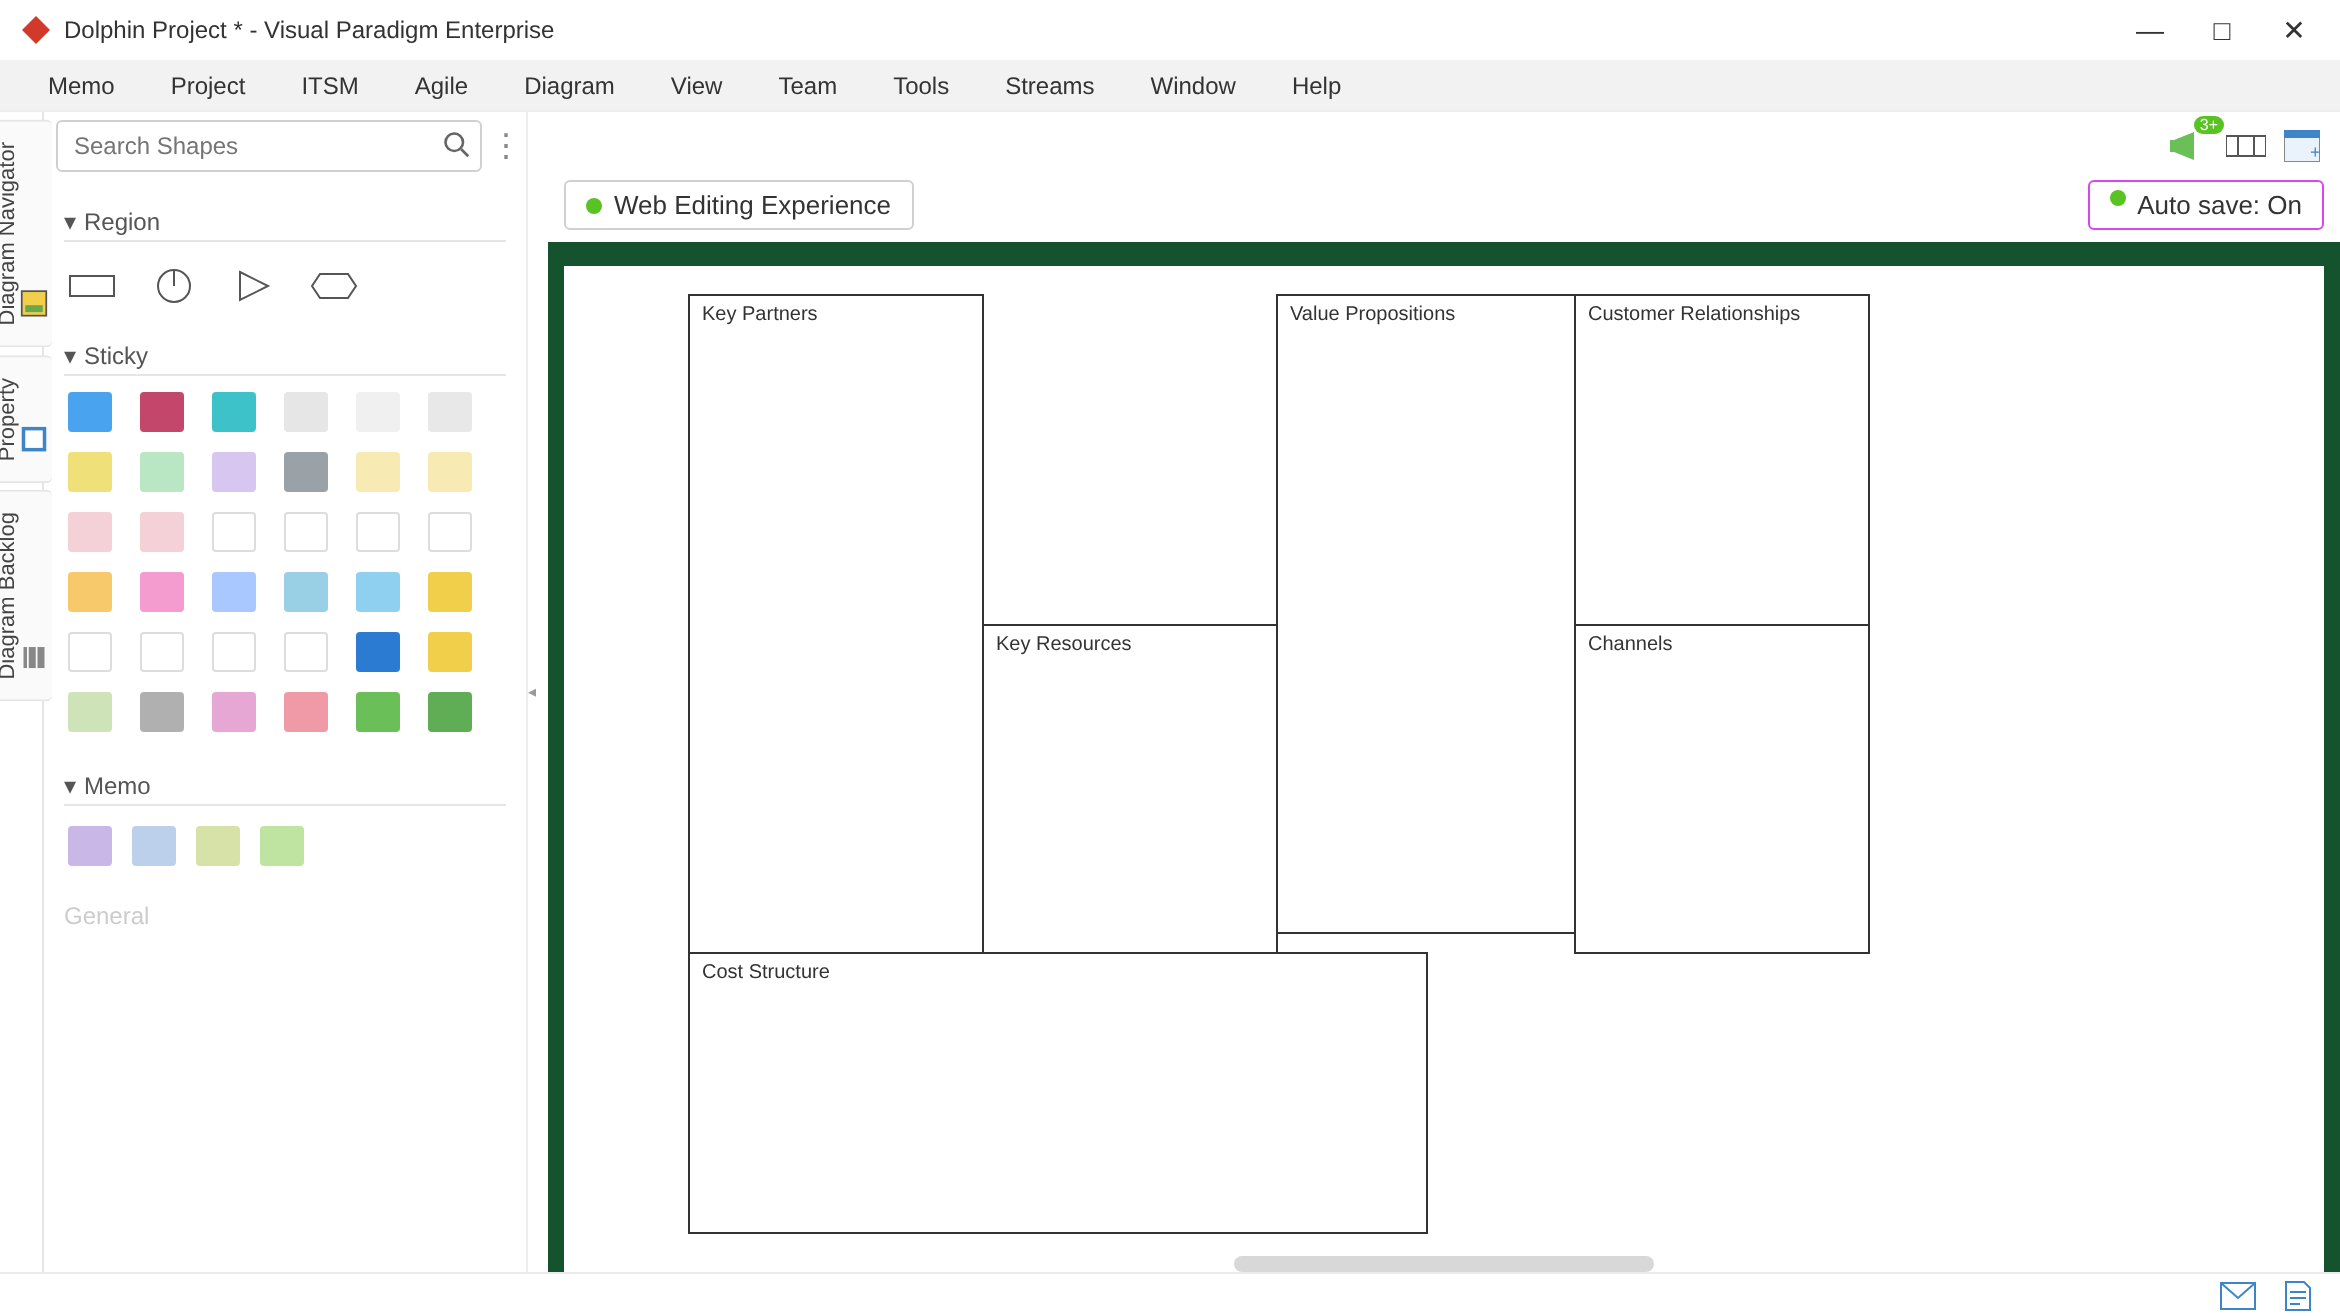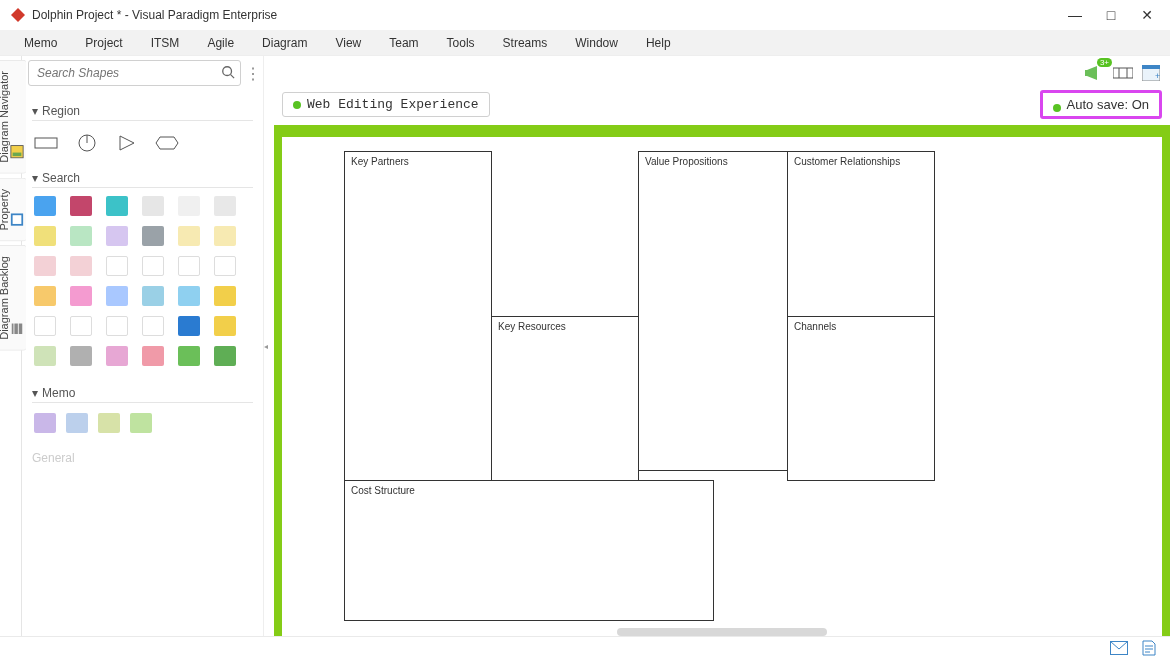--- a/index.html
+++ b/index.html
@@ -21,21 +21,21 @@
   .vtab { writing-mode: vertical-rl; transform: rotate(180deg); font-size: 11px; color: #444; padding: 10px 2px; border: 1px solid #e5e5e5; border-left: none; margin-bottom: 4px; background: #fafafa; cursor: pointer; border-radius: 3px 0 0 3px; }
   .vtab .vt-icon { display: block; margin-top: 4px; width: 14px; height: 14px; }
 
   .sidebar { width: 242px; background: #fff; display: flex; flex-direction: column; border-right: 1px solid #eee; }
   .crumb-row { height: 32px; display: flex; align-items: center; padding-left: 4px; }
   .crumb { position: relative; background: #f2f2f2; padding: 5px 14px 5px 10px; font-size: 13px; color: #444; }
   .crumb::after { content: ""; position: absolute; right: -10px; top: 0; border-top: 13px solid transparent; border-bottom: 13px solid transparent; border-left: 10px solid #f2f2f2; }
 
   .search-row { display: flex; align-items: center; padding: 4px 6px; gap: 4px; }
   .search-box { flex: 1; position: relative; }
-  .search-box input { width: 100%; height: 26px; border: 1px solid #d0d0d0; border-radius: 3px; padding: 0 26px 0 8px; font-size: 12px; font-style: italic; }
+  .search-box input { width: 100%; height: 26px; border: 1px solid #d0d0d0; border-radius: 3px; padding: 0 26px 0 8px; font-size: 12px; }
   .search-box .sicon { position: absolute; right: 6px; top: 5px; color: #666; font-size: 14px; }
   .kebab { width: 12px; color: #888; font-size: 16px; text-align: center; cursor: pointer; }
 
   .palette { flex: 1; overflow-y: auto; padding: 6px 10px 10px 10px; }
   .cat-header { display: flex; align-items: center; font-size: 12px; color: #555; padding: 8px 0 2px 0; border-bottom: 1px solid #e5e5e5; margin-bottom: 6px; cursor: pointer; }
   .cat-header .tri { display: inline-block; width: 10px; }
 
   .region-row { display: flex; gap: 14px; padding: 6px 2px 10px 2px; }
   .shape-slot { width: 26px; height: 20px; display: flex; align-items: center; justify-content: center; }
 
@@ -45,26 +45,26 @@
 
   .splitter { width: 10px; position: relative; }
   .splitter .handle { position: absolute; left: 0; top: 50%; transform: translateY(-50%); font-size: 8px; color: #999; }
 
   .main { flex: 1; display: flex; flex-direction: column; background: #fff; }
   .main-top { height: 34px; display: flex; align-items: center; padding-right: 8px; }
   .main-top .spacer { flex: 1; }
   .tool-icon { width: 22px; height: 22px; margin-left: 6px; display: flex; align-items: center; justify-content: center; cursor: pointer; }
 
   .tab-row { display: flex; align-items: center; padding: 0 8px 6px 8px; }
-  .tab-chip { display: flex; align-items: center; border: 1px solid #d0d0d0; border-radius: 3px; padding: 4px 10px; font-size: 13px; color: #333; background: #fff; font-family: Liberation Mono, monospace; }
+  .tab-chip { display: flex; align-items: center; border: 1px solid #d0d0d0; border-radius: 3px; padding: 4px 10px; font-size: 13px; color: #333; background: #fff; }
   .dot { width: 8px; height: 8px; border-radius: 50%; background: #58c322; margin-right: 6px; }
   .tab-row .spacer { flex: 1; }
-  .autosave { display: flex; align-items: flex-end; border: 3px solid #d946ef; border-radius: 3px; padding: 4px 10px; font-size: 13px; background: #fff; }
-
-  .canvas-wrap { flex: 1; background: #84cc16; padding: 12px 8px 0 8px; overflow: hidden; position: relative; }
+  .autosave { display: flex; align-items: flex-start; border: 1px solid #d946ef; border-radius: 3px; padding: 4px 10px; font-size: 13px; background: #fff; }
+
+  .canvas-wrap { flex: 1; background: #14532d; padding: 12px 8px 0 8px; overflow: hidden; position: relative; }
   .canvas { background: #fff; width: 100%; height: 100%; position: relative; }
   .bmc { position: absolute; left: 62px; top: 14px; width: 738px; height: 470px; }
   .bmc .cell { position: absolute; border: 1px solid #333; background: #fff; }
   .bmc .label { font-size: 10px; padding: 4px 6px; color: #333; }
   .hscroll { position: absolute; left: 50%; transform: translateX(-50%); bottom: 0px; width: 210px; height: 8px; background: #d8d8d8; border-radius: 4px; }
 
   .statusbar { height: 22px; background: #fff; border-top: 1px solid #eaeaea; display: flex; align-items: center; justify-content: flex-end; padding: 0 14px; gap: 14px; }
   .statusbar svg { display: block; }
 </style>
 </head>
@@ -161,21 +161,21 @@
           </div>
         <div class="shape-slot">
             <svg width="24" height="16">
               <polygon points="5,2 19,2 23,8 19,14 5,14 1,8" stroke="#555" fill="none"></polygon>
             </svg>
           </div>
       </div>
 
       <div class="cat-header">
           <span class="tri">▾</span>
-          <span>Search</span>
+          <span>Sticky</span>
         </div>
       <div class="sticky-grid" id="sticky-grid">
           <div class="sticky" style="background: rgb(74, 163, 239);"></div>
           <div class="sticky" style="background: rgb(195, 70, 107);"></div>
           <div class="sticky" style="background: rgb(60, 194, 200);"></div>
           <div class="sticky" style="background: rgb(230, 230, 230);"></div>
           <div class="sticky" style="background: rgb(240, 240, 240);"></div>
           <div class="sticky" style="background: rgb(232, 232, 232);"></div>
           <div class="sticky" style="background: rgb(240, 224, 122);"></div>
           <div class="sticky" style="background: rgb(185, 230, 195);"></div>

